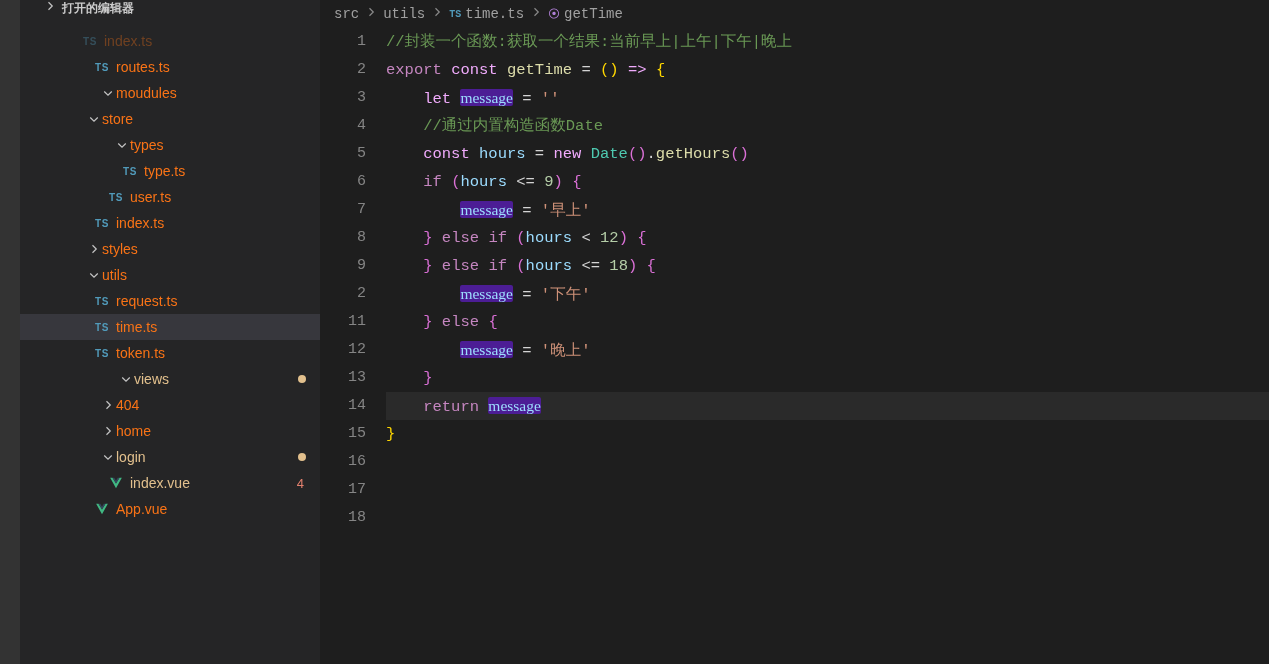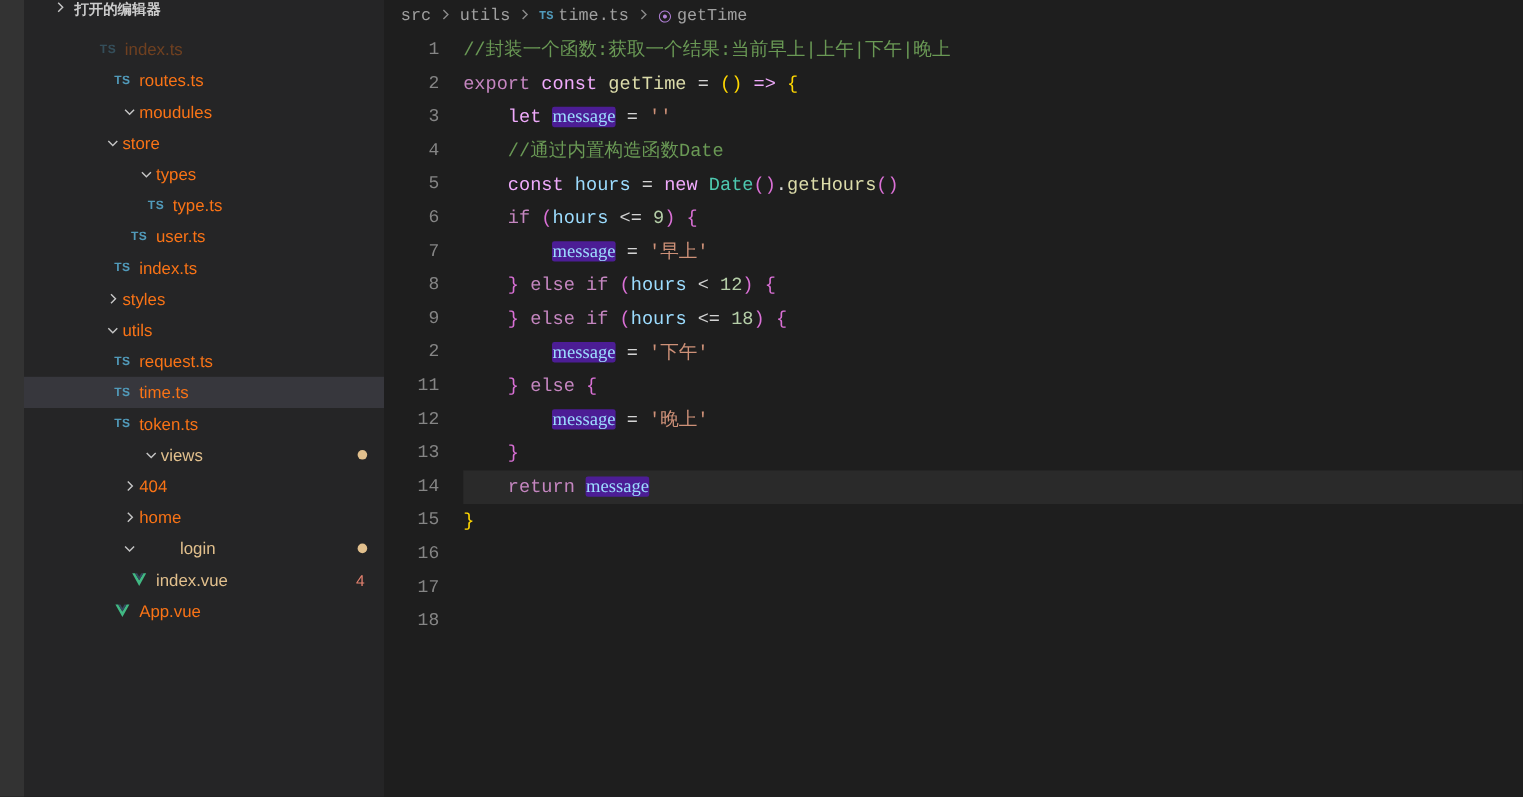--- a/index.html
+++ b/index.html
@@ -228,21 +228,21 @@
         <span class="file-label">404</span>
       </div>
       <div class="tree-row" style="padding-left: 80px;">
         <span class="chev">
           <svg width="12" height="12" viewBox="0 0 16 16">
             <path d="M6 3l5 5-5 5" stroke="#c5c5c5" stroke-width="1.6" fill="none"></path>
           </svg>
         </span>
         <span class="file-label">home</span>
       </div>
-      <div class="tree-row git-mod" style="padding-left: 80px; gap: 34px;">
+      <div class="tree-row git-mod" style="padding-left: 80px;">
         <span class="chev">
           <svg width="12" height="12" viewBox="0 0 16 16">
             <path d="M3 6l5 5 5-5" stroke="#c5c5c5" stroke-width="1.6" fill="none"></path>
           </svg>
         </span>
         <span class="file-label">login</span>
         <span class="dot-mod"></span>
       </div>
       <div class="tree-row git-mod" style="padding-left: 86px;">
         <span class="icon-slot">

